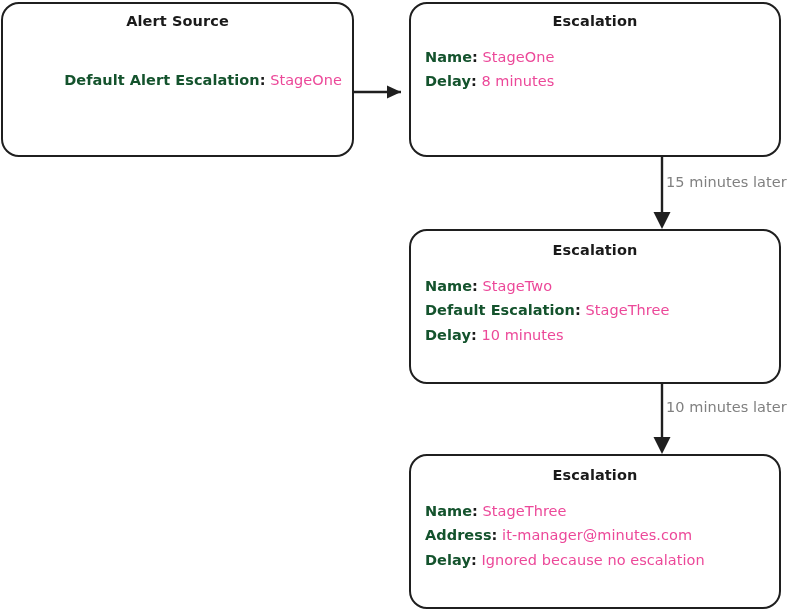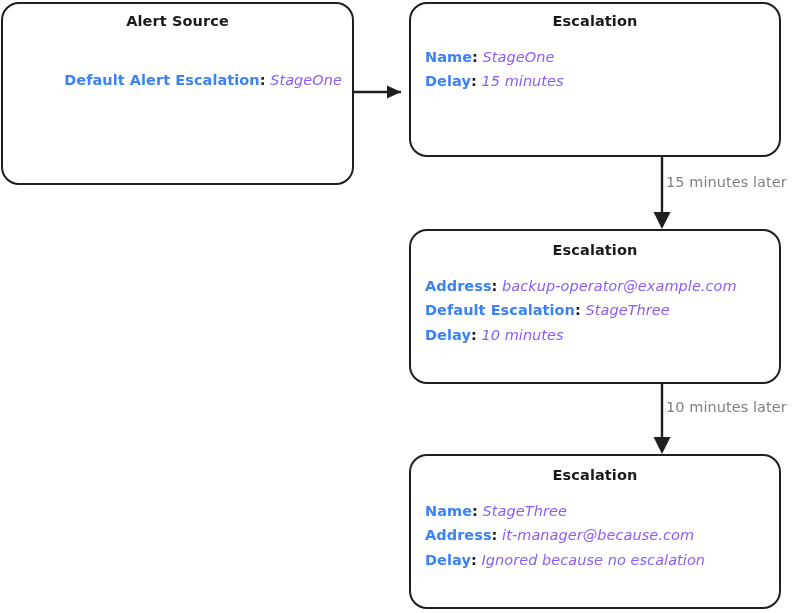--- a/index.html
+++ b/index.html
@@ -45,35 +45,34 @@
   }
   .field-row {
     font-size: 14.5px;
     line-height: 24.3px;
     color: #808080;
     white-space: nowrap;
     letter-spacing: 0.05px;
   }
   .field-label {
     font-weight: bold;
-    color: #3b82f6;
+    color: #14532d;
   }
   .field-sep {
     color: #1a1a1a;
     font-weight: bold;
   }
   .field-value {
-    color: #8b5cf6;
+    color: #ec4899;
     font-weight: normal;
-    font-style: italic;
   }
 
   
   #node-alert-source {
-    left: 1px; top: 2px; width: 353px; height: 183px;
+    left: 1px; top: 2px; width: 353px; height: 155px;
   }
   #node-alert-source .node-title { top: 9px; }
   #node-alert-source .node-body  { top: 64px; text-align: right; }
 
   #node-escalation-1 {
     left: 409px; top: 2px; width: 372px; height: 155px;
   }
   #node-escalation-1 .node-title { top: 9px; }
   #node-escalation-1 .node-body  { top: 41px; }
 
@@ -153,31 +152,31 @@
 
   <div class="node" id="node-escalation-1">
     <div class="node-title">Escalation</div>
     <div class="node-body">
       <div class="field-row">
         <span class="field-label">Name</span><span class="field-sep">:</span>
         <span class="field-value">StageOne</span>
       </div>
       <div class="field-row">
         <span class="field-label">Delay</span><span class="field-sep">:</span>
-        <span class="field-value">15 minutes</span>
+        <span class="field-value">8 minutes</span>
       </div>
     </div>
   </div>
 
   <div class="node" id="node-escalation-2">
     <div class="node-title">Escalation</div>
     <div class="node-body">
       <div class="field-row">
-        <span class="field-label">Address</span><span class="field-sep">:</span>
-        <span class="field-value">backup-operator@example.com</span>
+        <span class="field-label">Name</span><span class="field-sep">:</span>
+        <span class="field-value">StageTwo</span>
       </div>
       <div class="field-row">
         <span class="field-label">Default Escalation</span><span class="field-sep">:</span>
         <span class="field-value">StageThree</span>
       </div>
       <div class="field-row">
         <span class="field-label">Delay</span><span class="field-sep">:</span>
         <span class="field-value">10 minutes</span>
       </div>
     </div>
@@ -185,21 +184,21 @@
 
   <div class="node" id="node-escalation-3">
     <div class="node-title">Escalation</div>
     <div class="node-body">
       <div class="field-row">
         <span class="field-label">Name</span><span class="field-sep">:</span>
         <span class="field-value">StageThree</span>
       </div>
       <div class="field-row">
         <span class="field-label">Address</span><span class="field-sep">:</span>
-        <span class="field-value">it-manager@because.com</span>
+        <span class="field-value">it-manager@minutes.com</span>
       </div>
       <div class="field-row">
         <span class="field-label">Delay</span><span class="field-sep">:</span>
         <span class="field-value">Ignored because no escalation</span>
       </div>
     </div>
   </div>
 
 </div>
 

